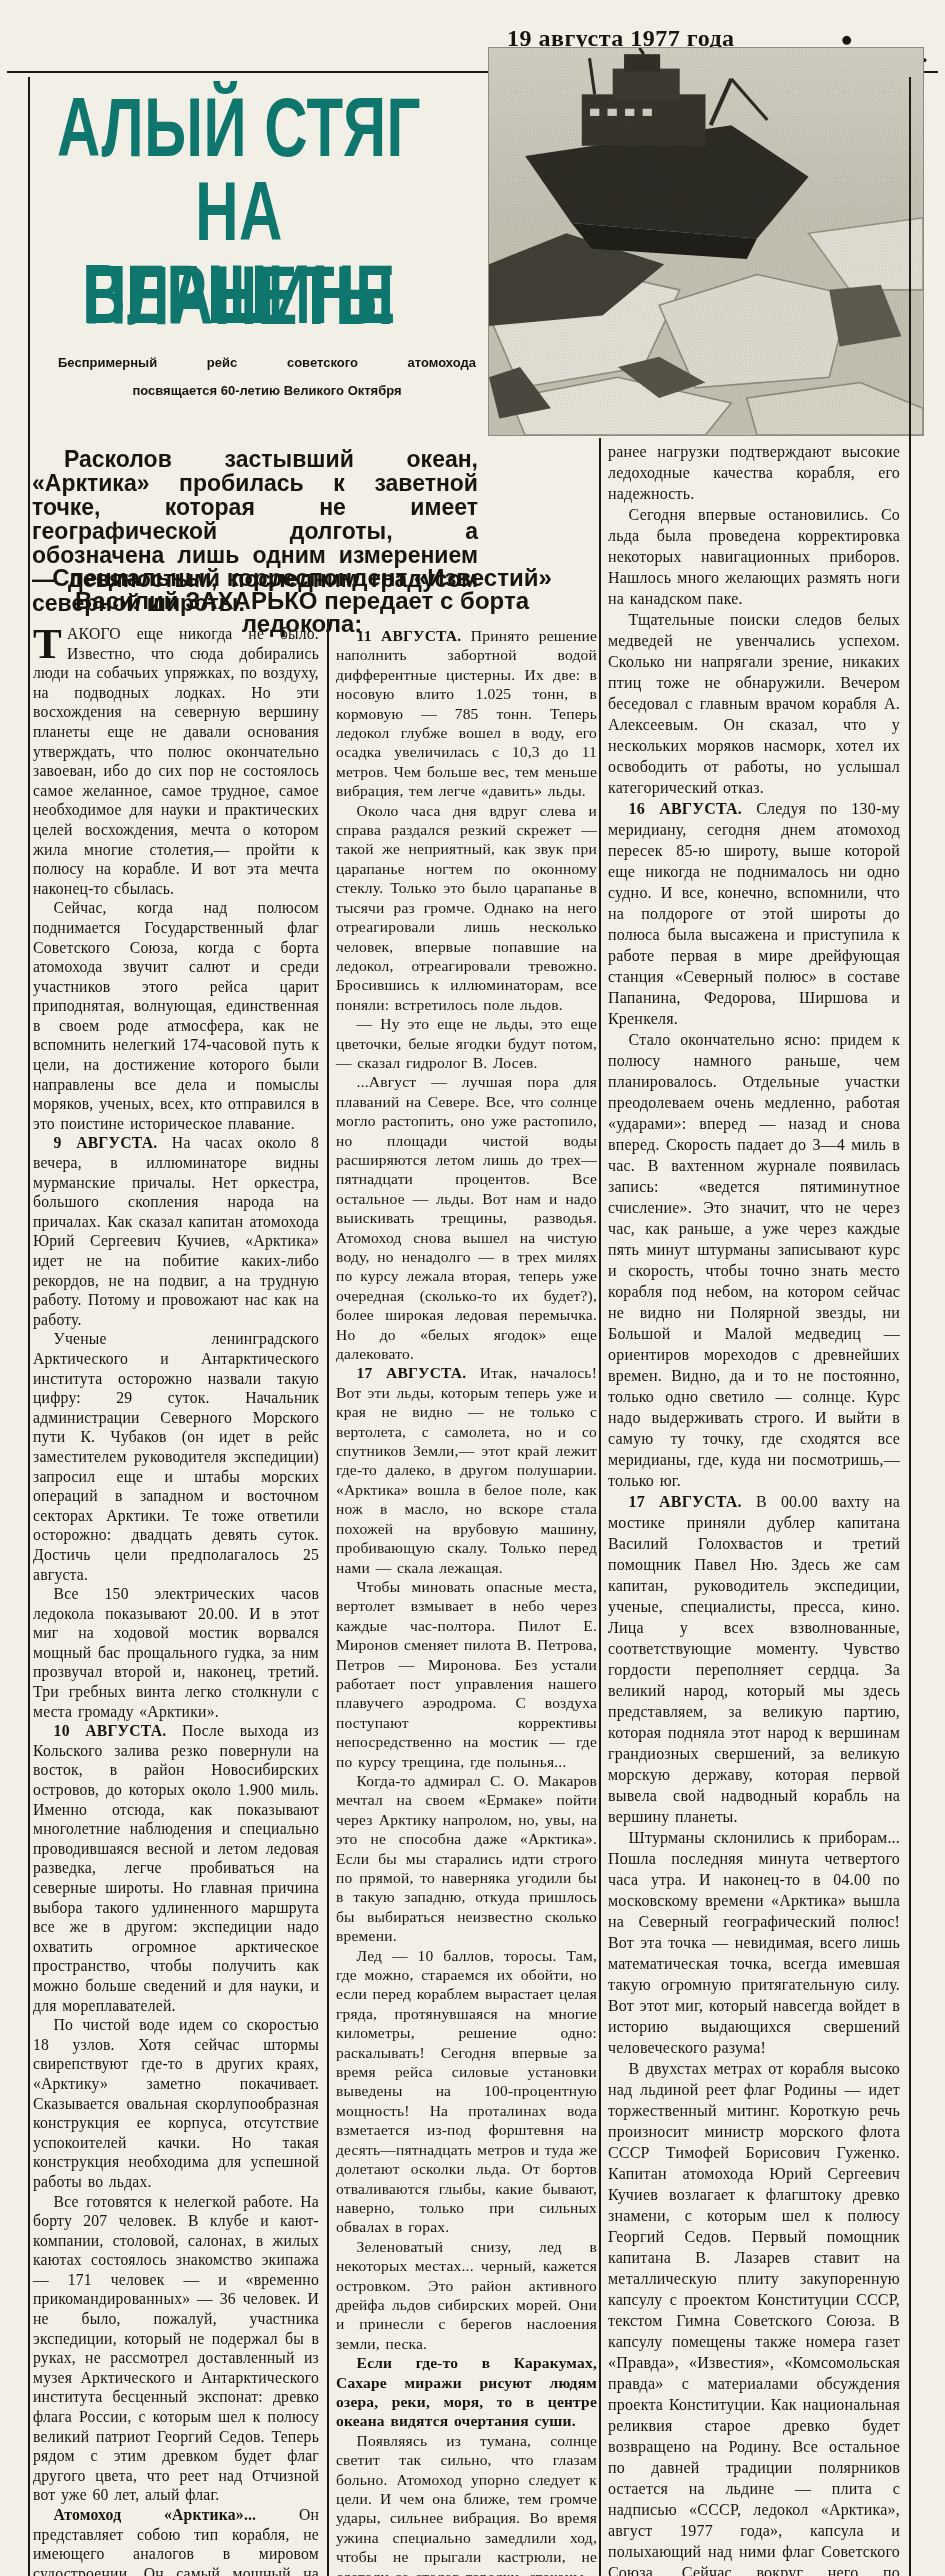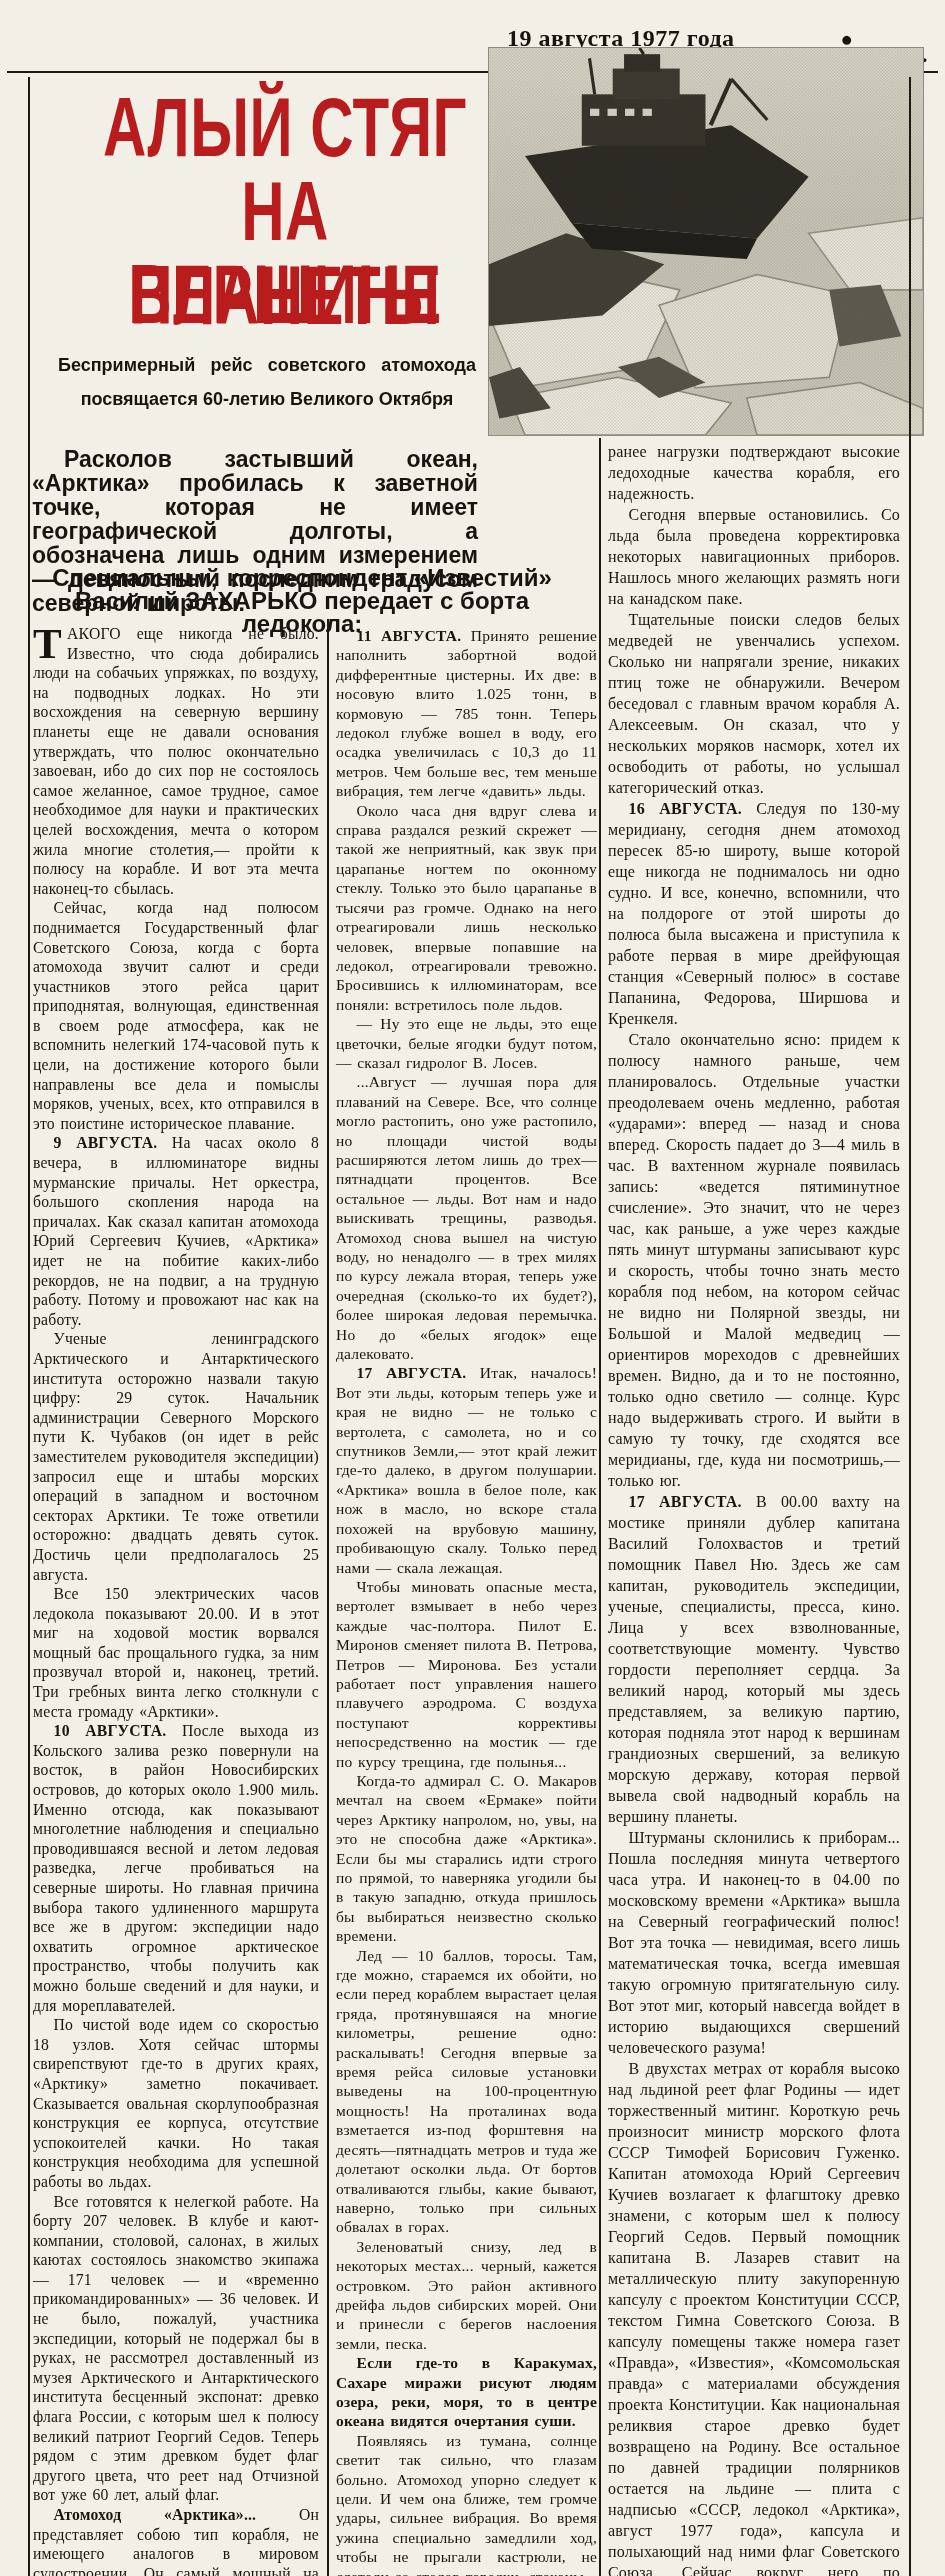--- a/index.html
+++ b/index.html
@@ -17,32 +17,32 @@
     font-weight:bold; font-size:24px; letter-spacing:0.5px; white-space:nowrap;
   }
   .dateline .bullet{ margin-left:106px; font-size:20.6px; line-height:20.6px;}
   .dateline .pagenum{ margin-left:11.3px;margin-top:32px;}
   .hrule{ position:absolute; background:#1c1a14; }
   .vrule{ position:absolute; background:#1c1a14; width:1.5px;}
   
   .headline{
     position:absolute; left:30px; top:87px; width:418px; margin:0;
     font-family:"Liberation Sans", sans-serif; font-weight:bold;
-    text-align:center; color:#b91c1c;padding-left:46px;
+    text-align:center; color:#0f766e;
   }
   .headline .hl-line{
     display:block; height:84px; font-size:60px; line-height:60px;
     letter-spacing:0.5px;
     transform:scaleY(1.38); transform-origin:center top;
   }
   
   .subtitle{
     position:absolute; left:58px; top:355px; width:418px;
     font-family:"Liberation Sans", sans-serif; font-weight:bold;
-    font-size:18px; color:#17150f;
+    font-size:13px; color:#17150f;
   }
   .subtitle .st-1{ text-align:justify; text-align-last:justify; }
   .subtitle .st-2{ text-align:center; margin-top:13.4px; }
   
   .photo{
     position:absolute; left:489px; top:48px; width:434px; height:387px;
     background:#c7c4b8; outline:0.5px solid #8e8c80; overflow:hidden;
   }
   .photo svg{display:block; width:100%; height:100%;}
   

